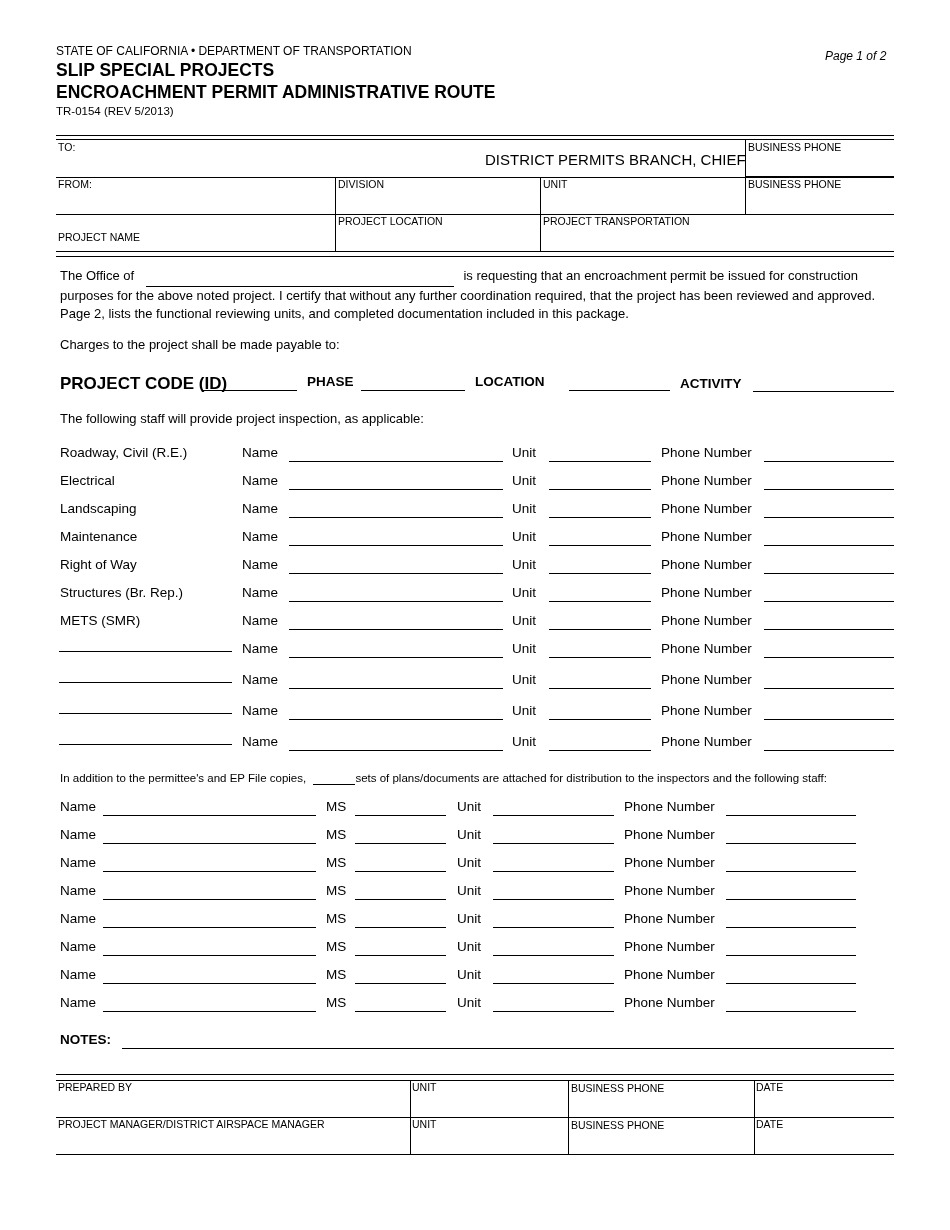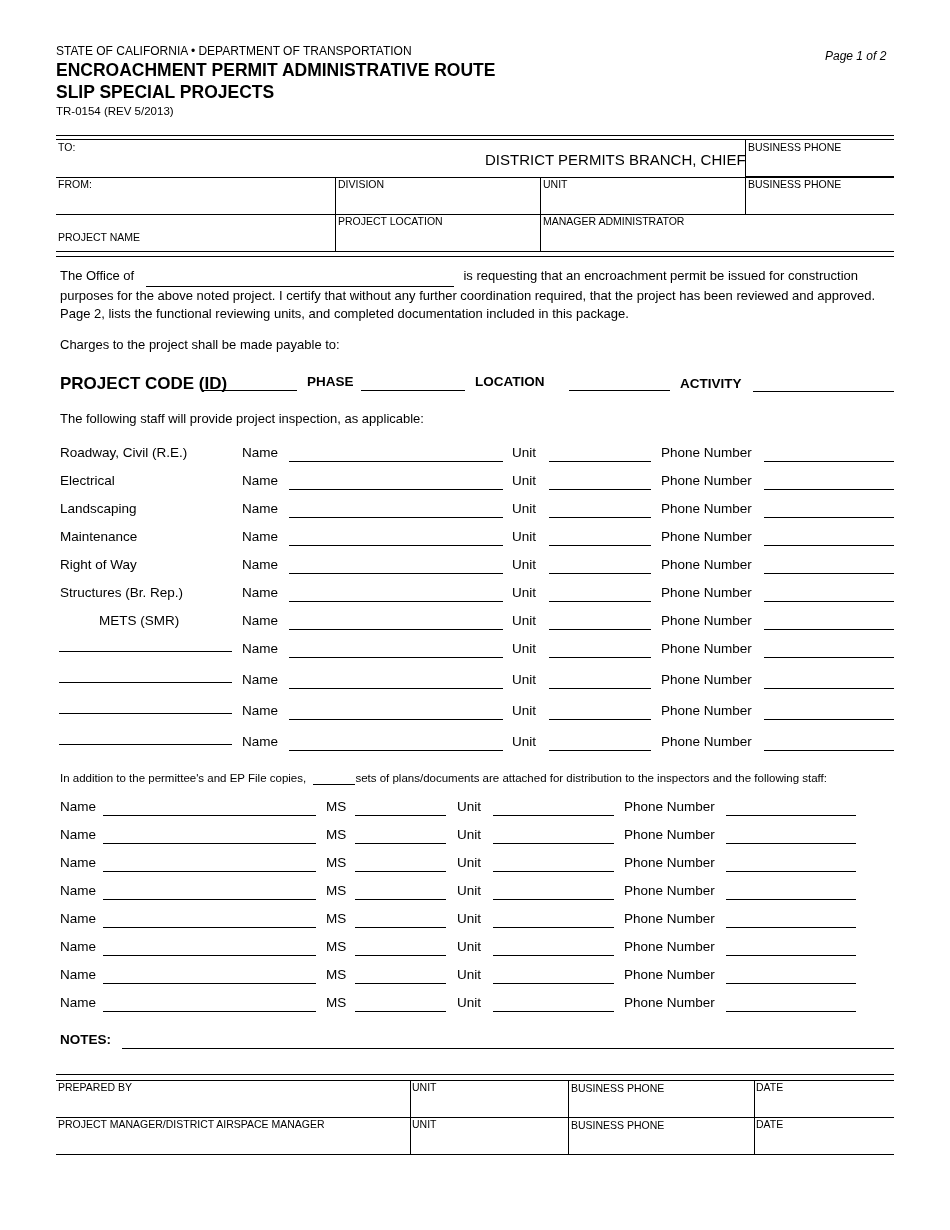--- a/index.html
+++ b/index.html
@@ -20,22 +20,22 @@
   .txt { position:absolute; font-size:13.5px; white-space:nowrap; }
   .bold { font-weight:bold; }
   .blank { position:absolute; height:0; border-bottom:1px solid #000; }
   .small { font-size:11.5px; }
 </style>
 </head>
 <body>
 
 <div class="abs t-agency">STATE OF CALIFORNIA • DEPARTMENT OF TRANSPORTATION</div>
 <div class="abs t-title">
+  <div>SLIP SPECIAL PROJECTS</div>
   <div>ENCROACHMENT PERMIT ADMINISTRATIVE ROUTE</div>
-  <div>SLIP SPECIAL PROJECTS</div>
 </div>
 <div class="abs t-form">TR-0154 (REV 5/2013)</div>
 <div class="abs t-page">Page 1 of 2</div>
 
 <div>
   <div class="hline" style="left:56px;top:135px;width:838px;"></div>
   <div class="hline" style="left:56px;top:139px;width:838px;"></div>
   <div class="hline" style="left:56px;top:177px;width:838px;"></div>
   <div class="hline thick" style="left:745px;top:176px;width:149px;"></div>
   <div class="hline" style="left:56px;top:214px;width:838px;"></div>
@@ -49,21 +49,21 @@
   <div class="to-value">DISTRICT PERMITS BRANCH, CHIEF</div>
   <div class="cell-label" style="left:748px;top:141px;">BUSINESS PHONE</div>
 
   <div class="cell-label" style="left:58px;top:178px;">FROM:</div>
   <div class="cell-label" style="left:338px;top:178px;">DIVISION</div>
   <div class="cell-label" style="left:543px;top:178px;">UNIT</div>
   <div class="cell-label" style="left:748px;top:178px;">BUSINESS PHONE</div>
 
   <div class="cell-label" style="left:58px;top:215px;margin-top:16px;">PROJECT NAME</div>
   <div class="cell-label" style="left:338px;top:215px;">PROJECT LOCATION</div>
-  <div class="cell-label" style="left:543px;top:215px;">MANAGER ADMINISTRATOR</div>
+  <div class="cell-label" style="left:543px;top:215px;">PROJECT TRANSPORTATION</div>
 </div>
 
 <div class="para" style="top:267px;">
   <span>The Office of</span>
   <span class="inline-blank" style="width:308px;margin:0 6px 0 8px;">&nbsp;</span>
   <span>is requesting that an encroachment permit be issued for construction purposes for the above noted project.  I certify that without any further coordination required, that the project has been reviewed and approved.  Page 2, lists the functional reviewing units, and completed documentation included in this package.</span>
 </div>
 
 <div class="txt" style="left:60px;top:337px;font-size:13px;">Charges to the project shall be made payable to:</div>
 <div class="txt bold" style="left:60px;top:374px;font-size:17px;">PROJECT CODE (ID)</div>
@@ -112,21 +112,21 @@
     <div class="blank" style="left:549px;top:573px;width:102px;"></div>
     <div class="txt" style="left:661px;top:557px;">Phone Number</div>
     <div class="blank" style="left:764px;top:573px;width:130px;"></div>
     <div class="txt" style="left:60px;top:585px;">Structures (Br. Rep.)</div>
     <div class="txt" style="left:242px;top:585px;">Name</div>
     <div class="blank" style="left:289px;top:601px;width:214px;"></div>
     <div class="txt" style="left:512px;top:585px;">Unit</div>
     <div class="blank" style="left:549px;top:601px;width:102px;"></div>
     <div class="txt" style="left:661px;top:585px;">Phone Number</div>
     <div class="blank" style="left:764px;top:601px;width:130px;"></div>
-    <div class="txt" style="left:60px;top:613px;margin-left:39px;">METS (SMR)</div>
+    <div class="txt" style="left:60px;top:613px;">METS (SMR)</div>
     <div class="txt" style="left:242px;top:613px;">Name</div>
     <div class="blank" style="left:289px;top:629px;width:214px;"></div>
     <div class="txt" style="left:512px;top:613px;">Unit</div>
     <div class="blank" style="left:549px;top:629px;width:102px;"></div>
     <div class="txt" style="left:661px;top:613px;">Phone Number</div>
     <div class="blank" style="left:764px;top:629px;width:130px;"></div>
     <div class="blank" style="left:59px;top:651px;width:173px;"></div>
     <div class="txt" style="left:242px;top:641px;">Name</div>
     <div class="blank" style="left:289px;top:657px;width:214px;"></div>
     <div class="txt" style="left:512px;top:641px;">Unit</div>

